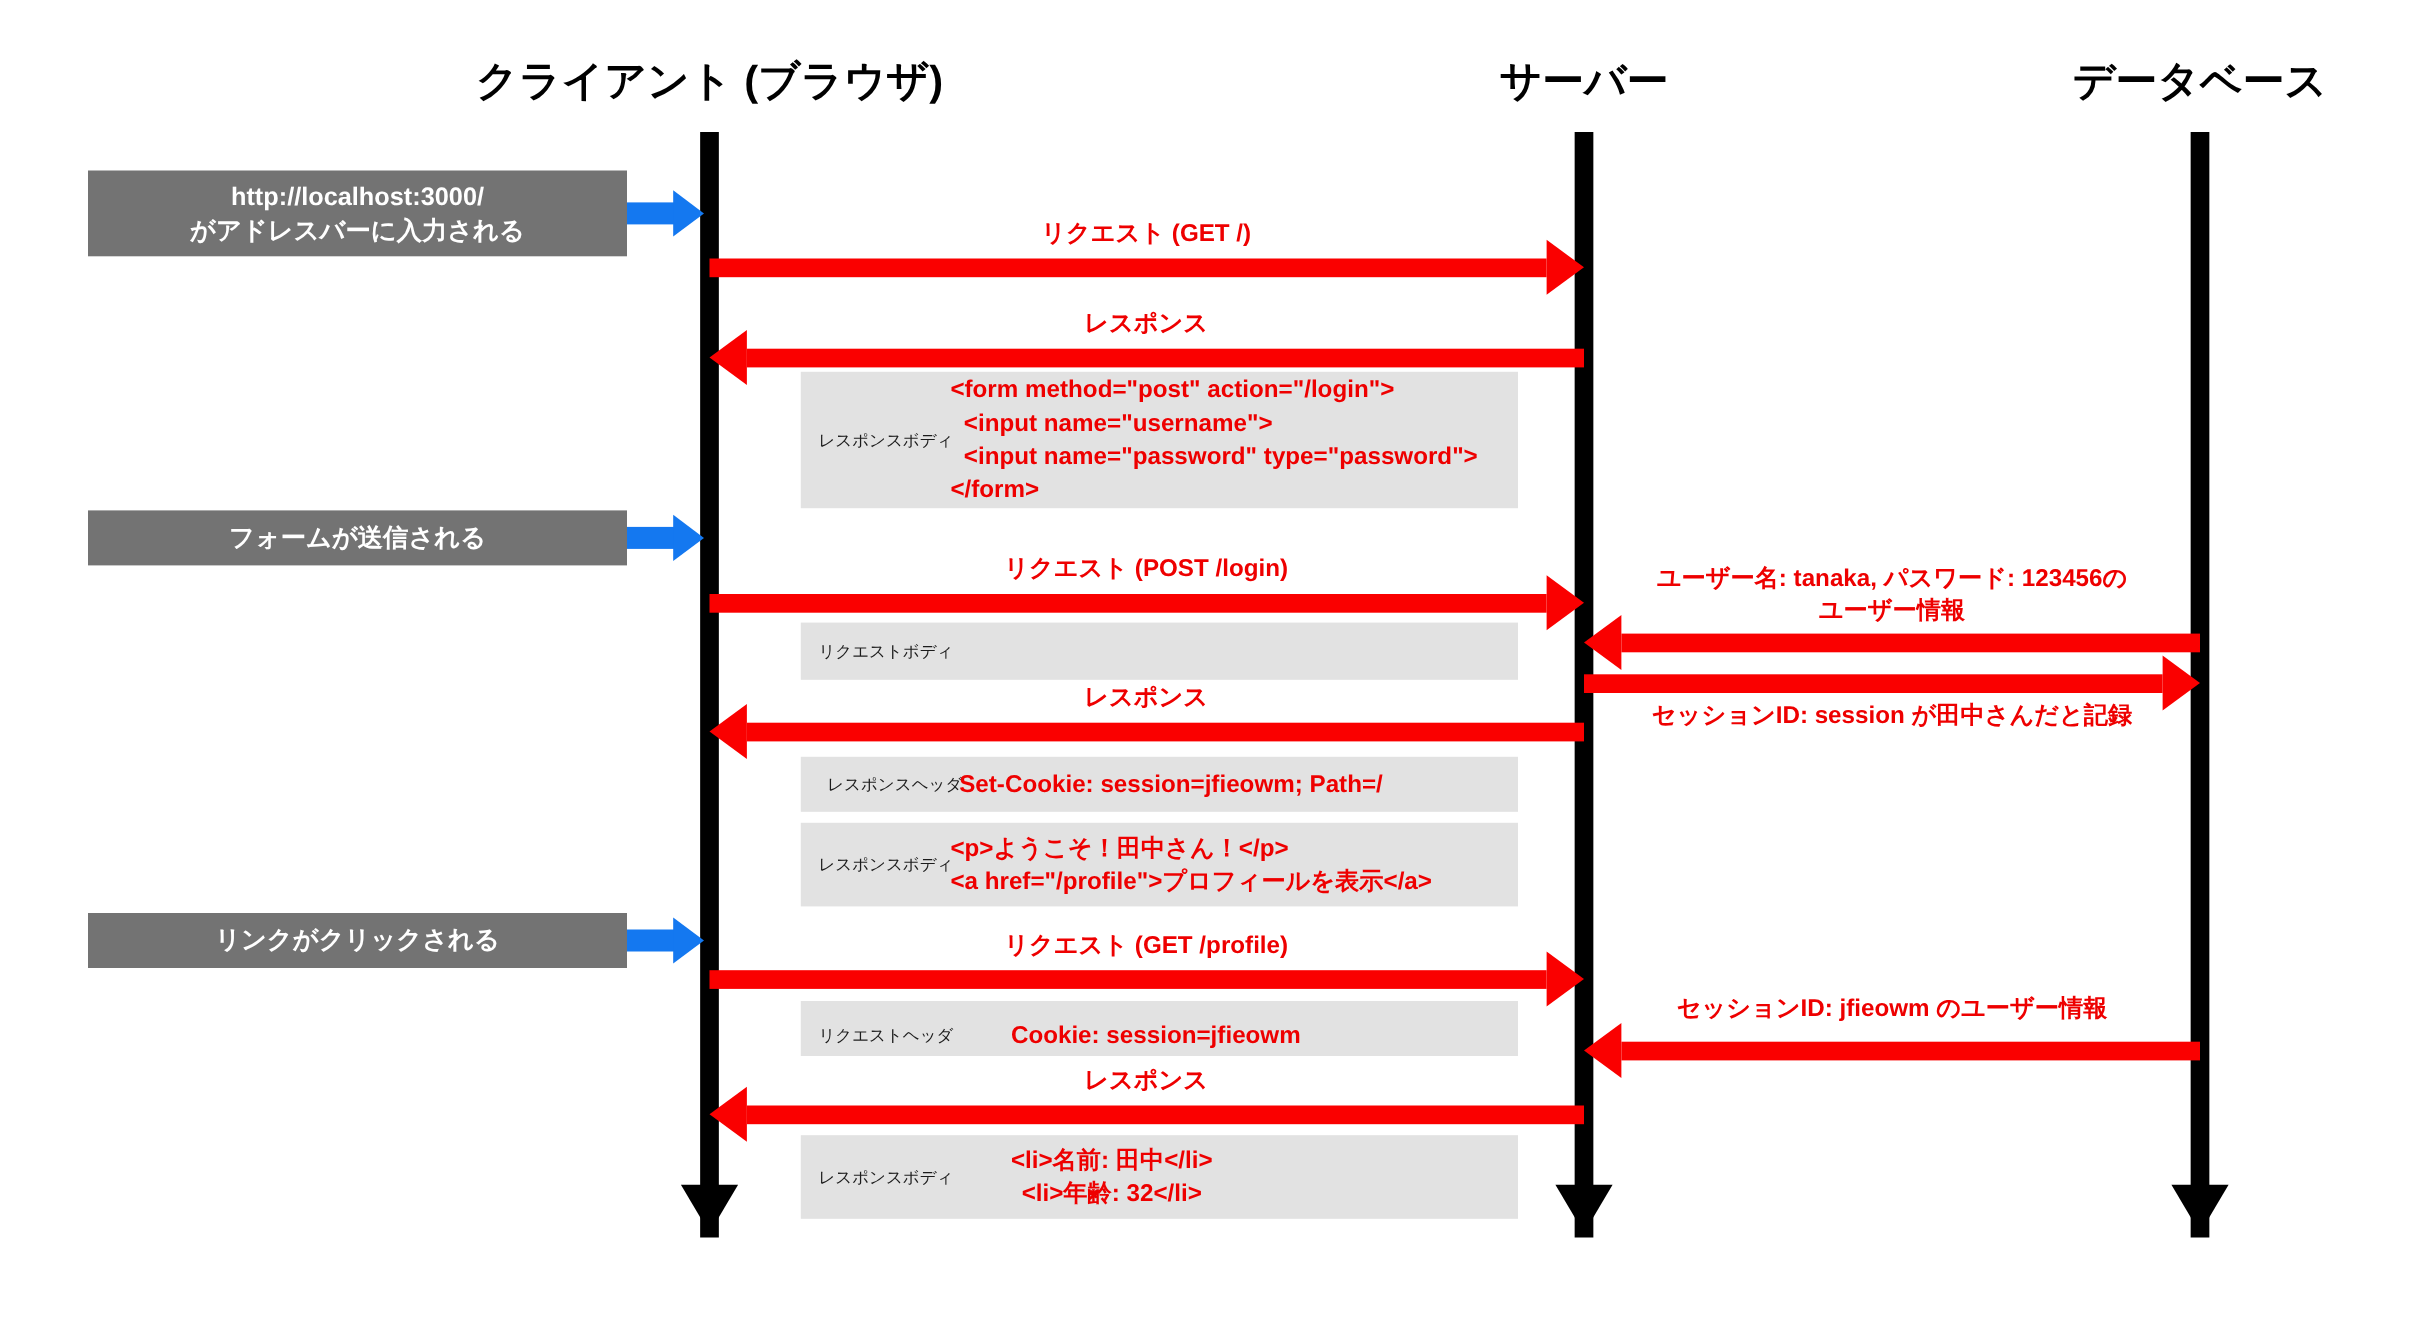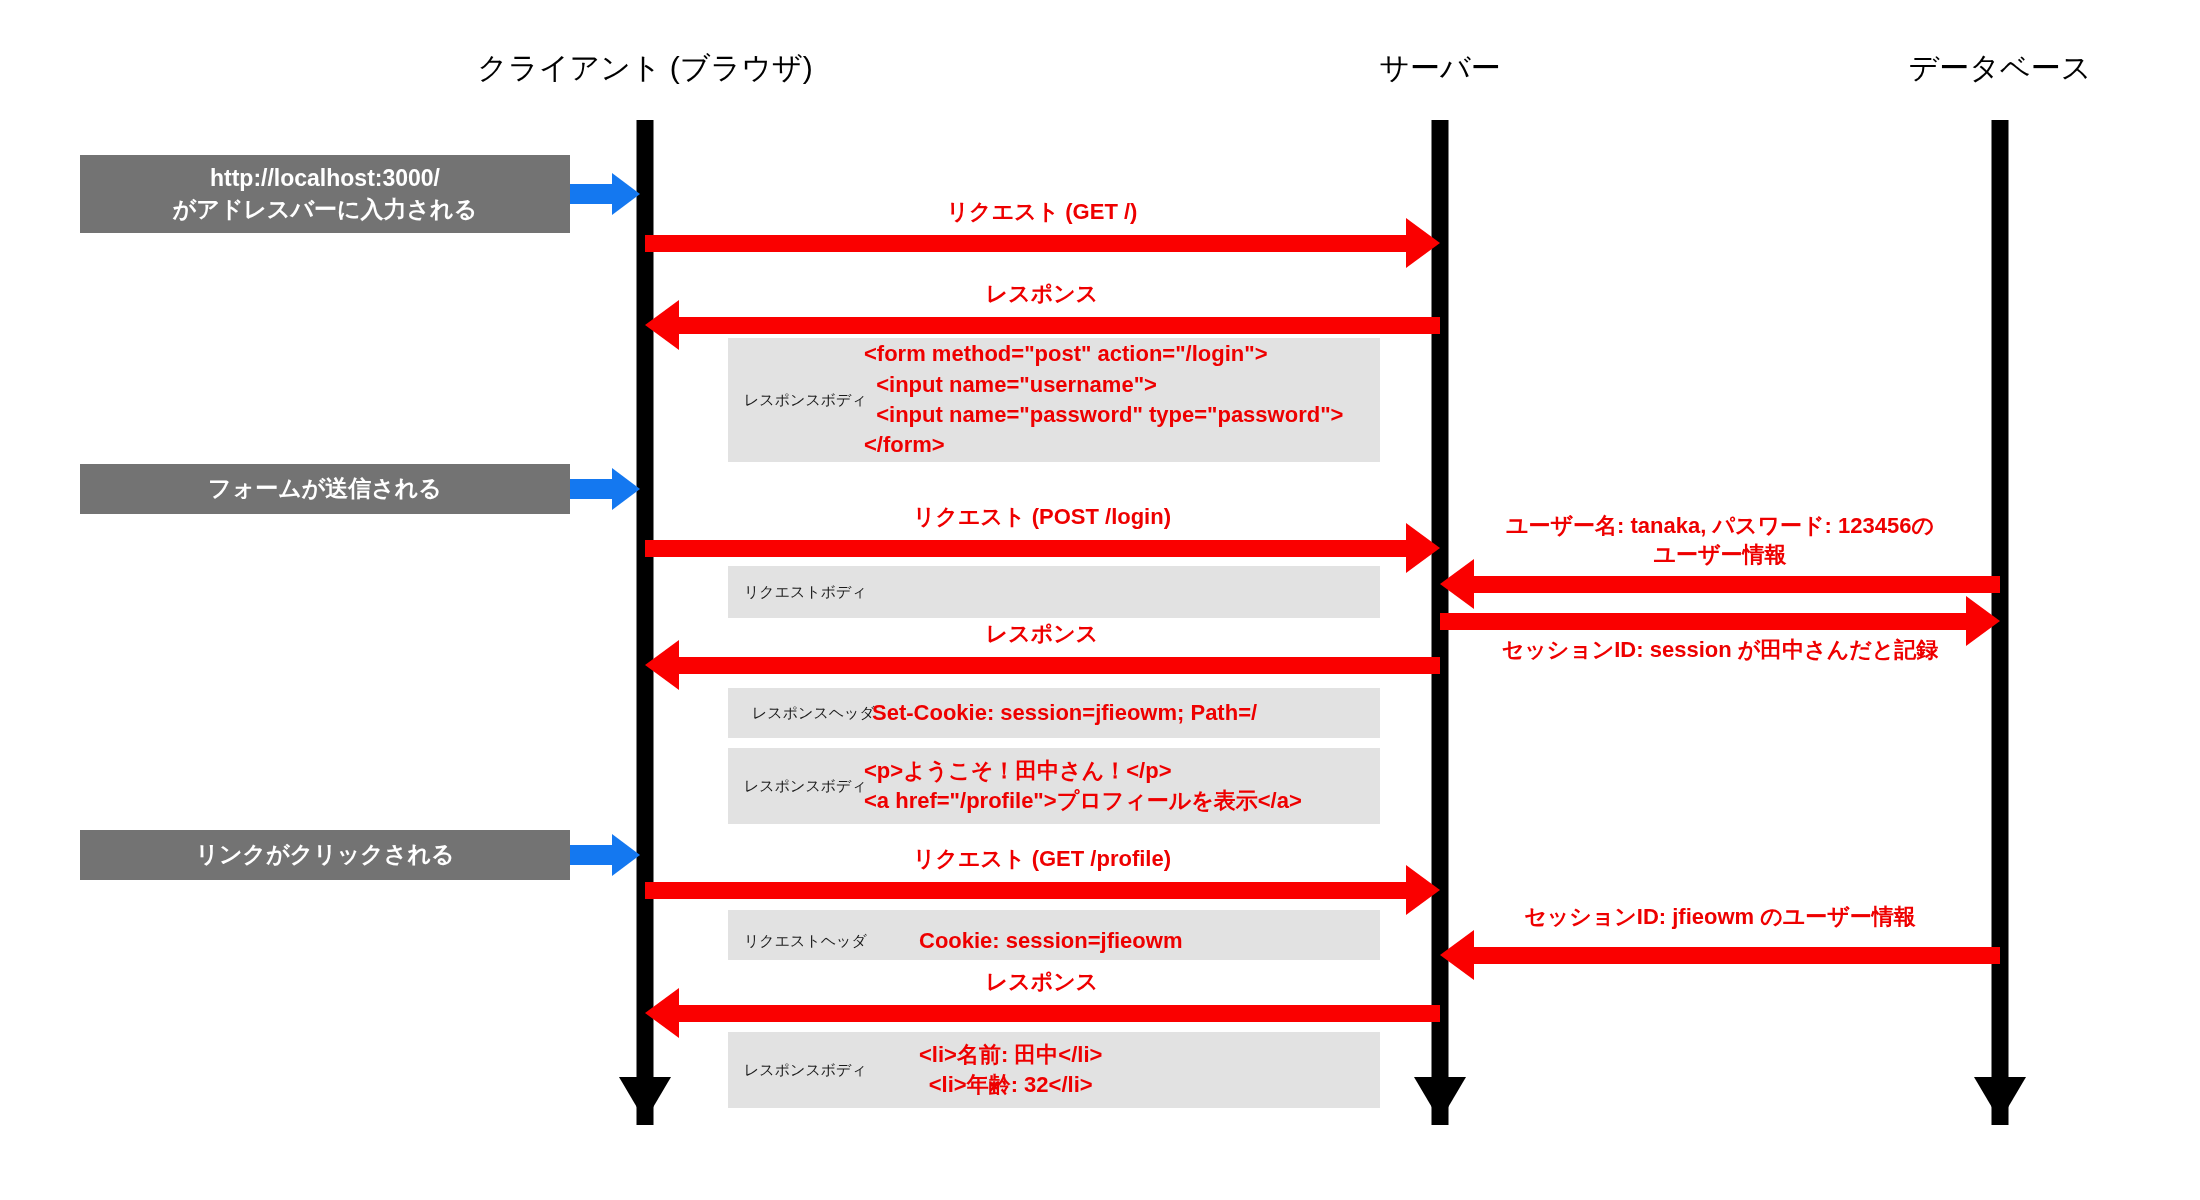--- a/index.html
+++ b/index.html
@@ -7,21 +7,21 @@
   body {
     width:2200px; height:1200px;
     font-family:"Liberation Sans","DejaVu Sans",sans-serif;
     position:relative; overflow:hidden;
   }
   #stage { position:absolute; inset:0; }
 
   
   .lifeline-head {
     position:absolute; transform:translateX(-50%);
-    font-size:30px; font-weight:normal; color:#000;
+    font-size:38px; font-weight:bold; color:#000;
     white-space:nowrap; text-align:center;
   }
   .lifeline-bar {
     position:absolute; width:17px; background:#000;
     transform:translateX(-50%);
   }
   .lifeline-tip {
     position:absolute; transform:translateX(-50%);
     width:0; height:0;
     border-left:26px solid transparent;

